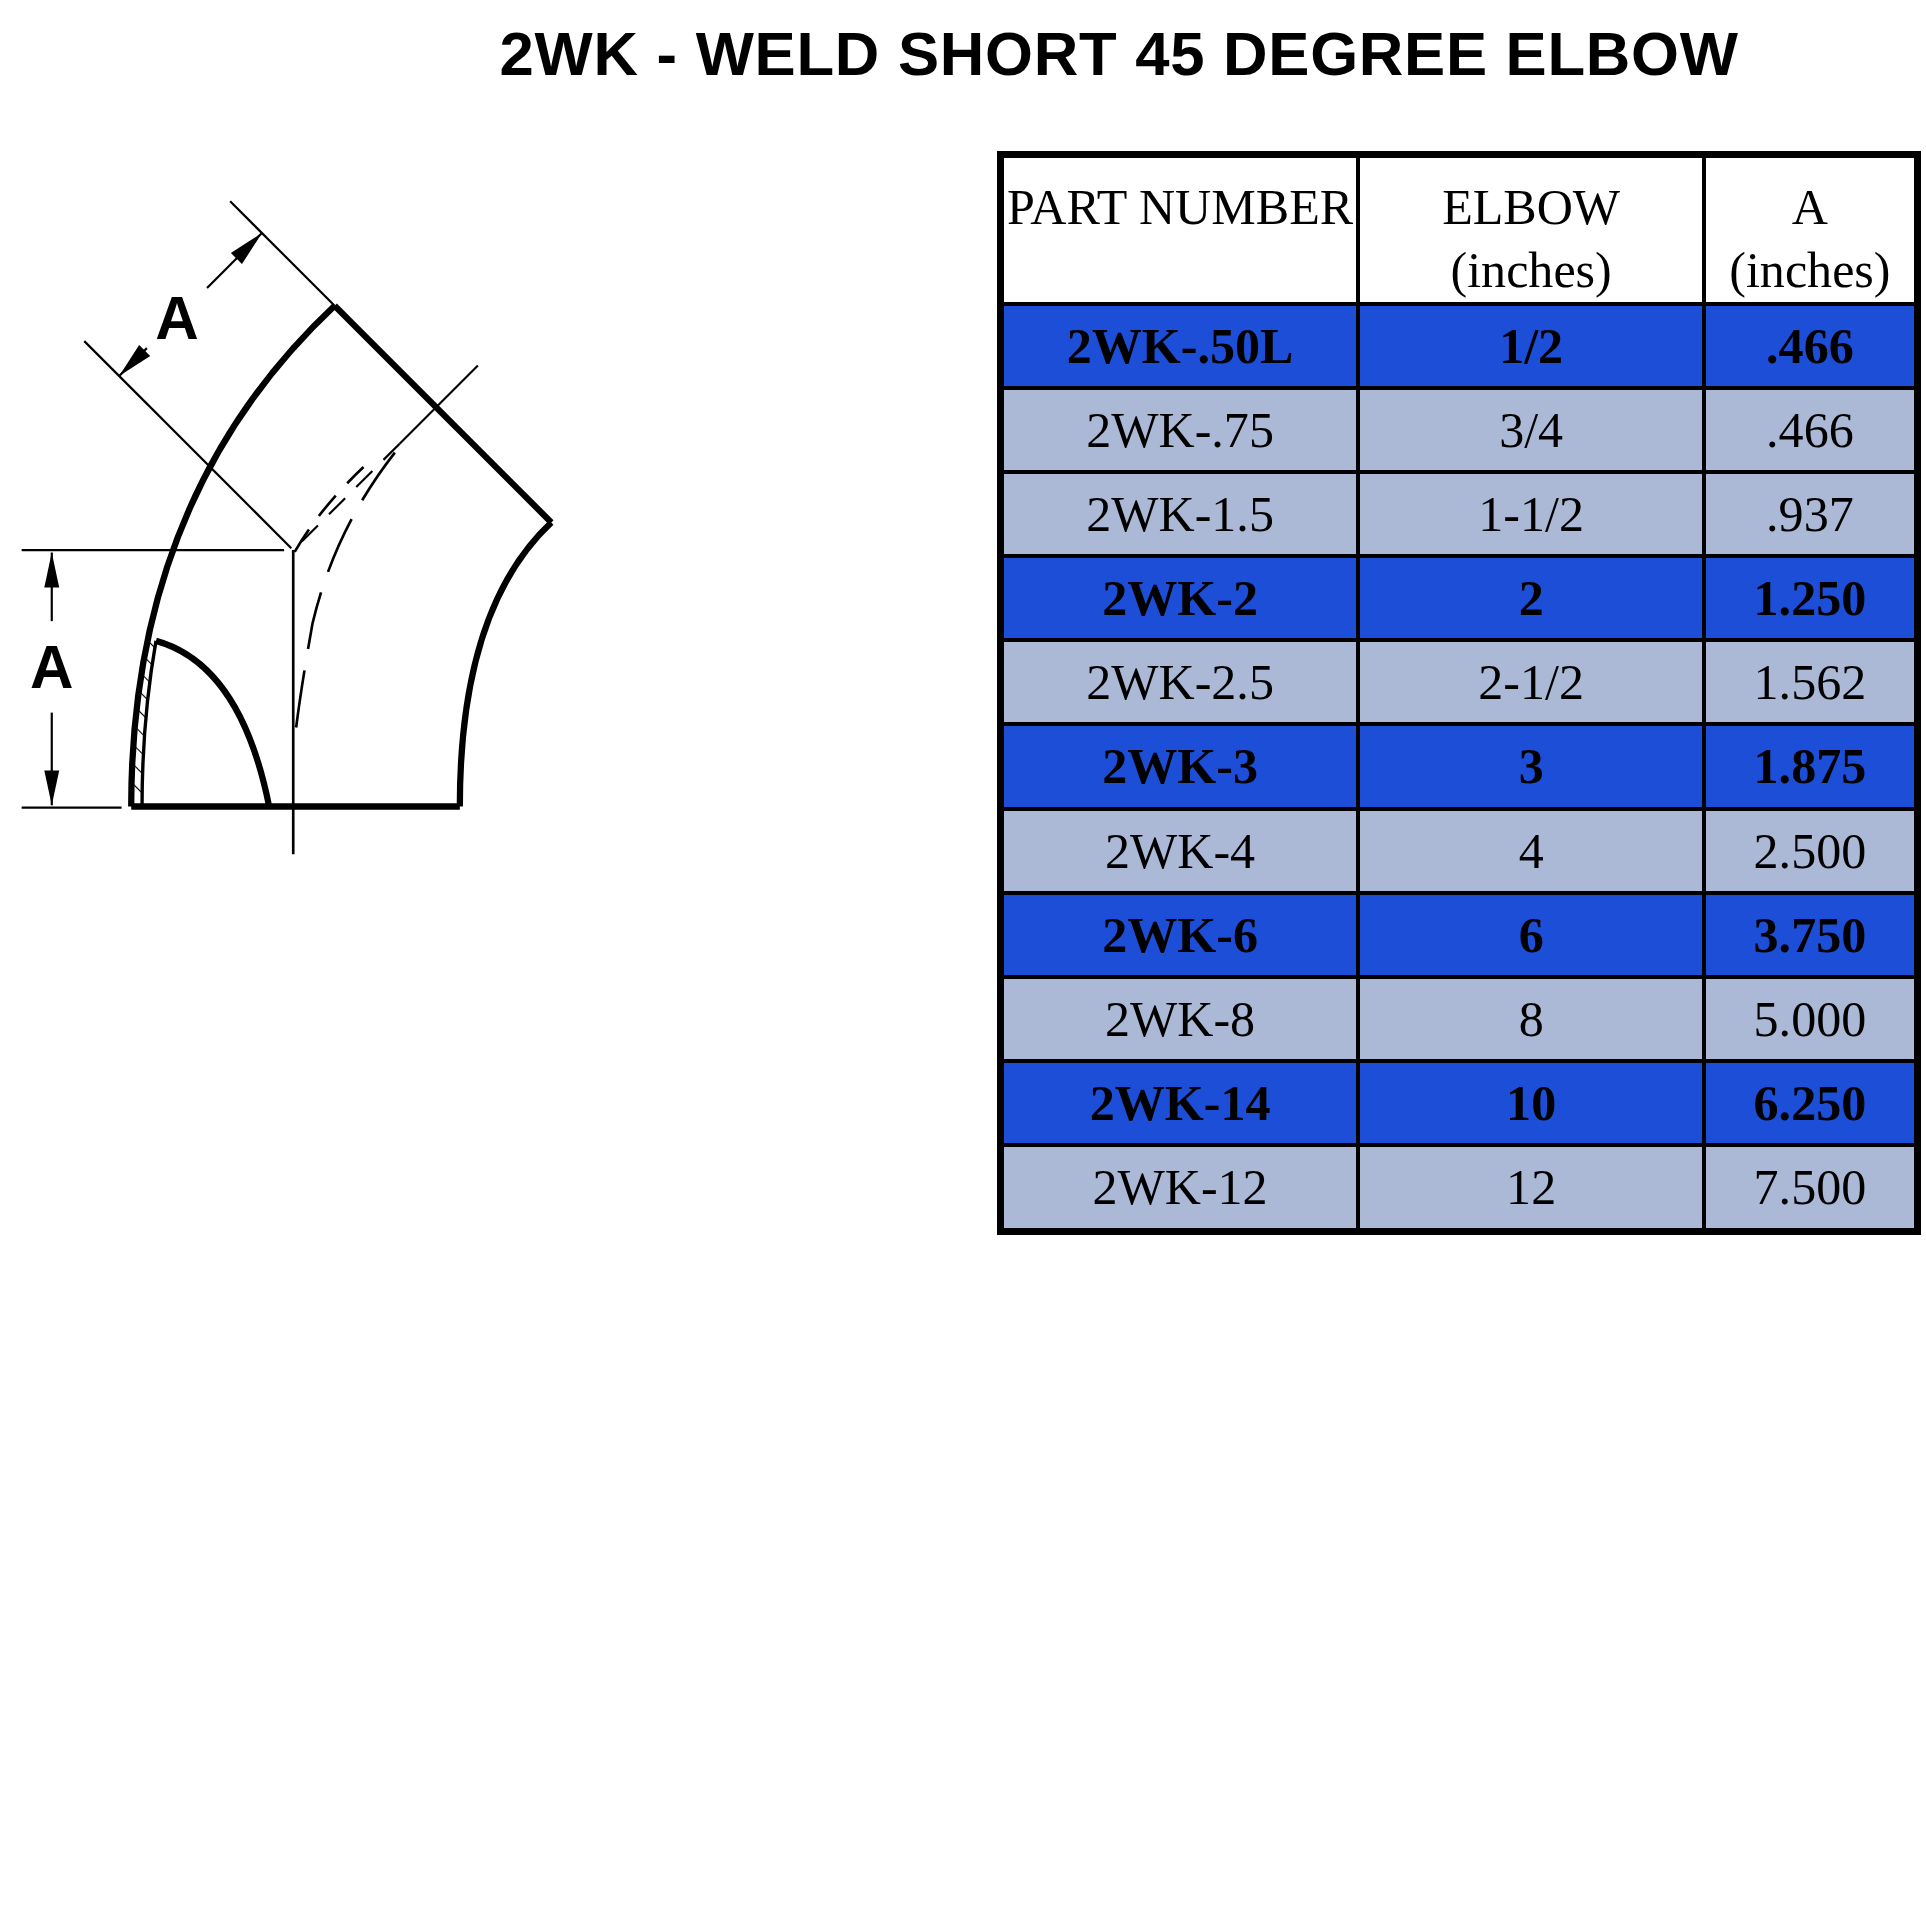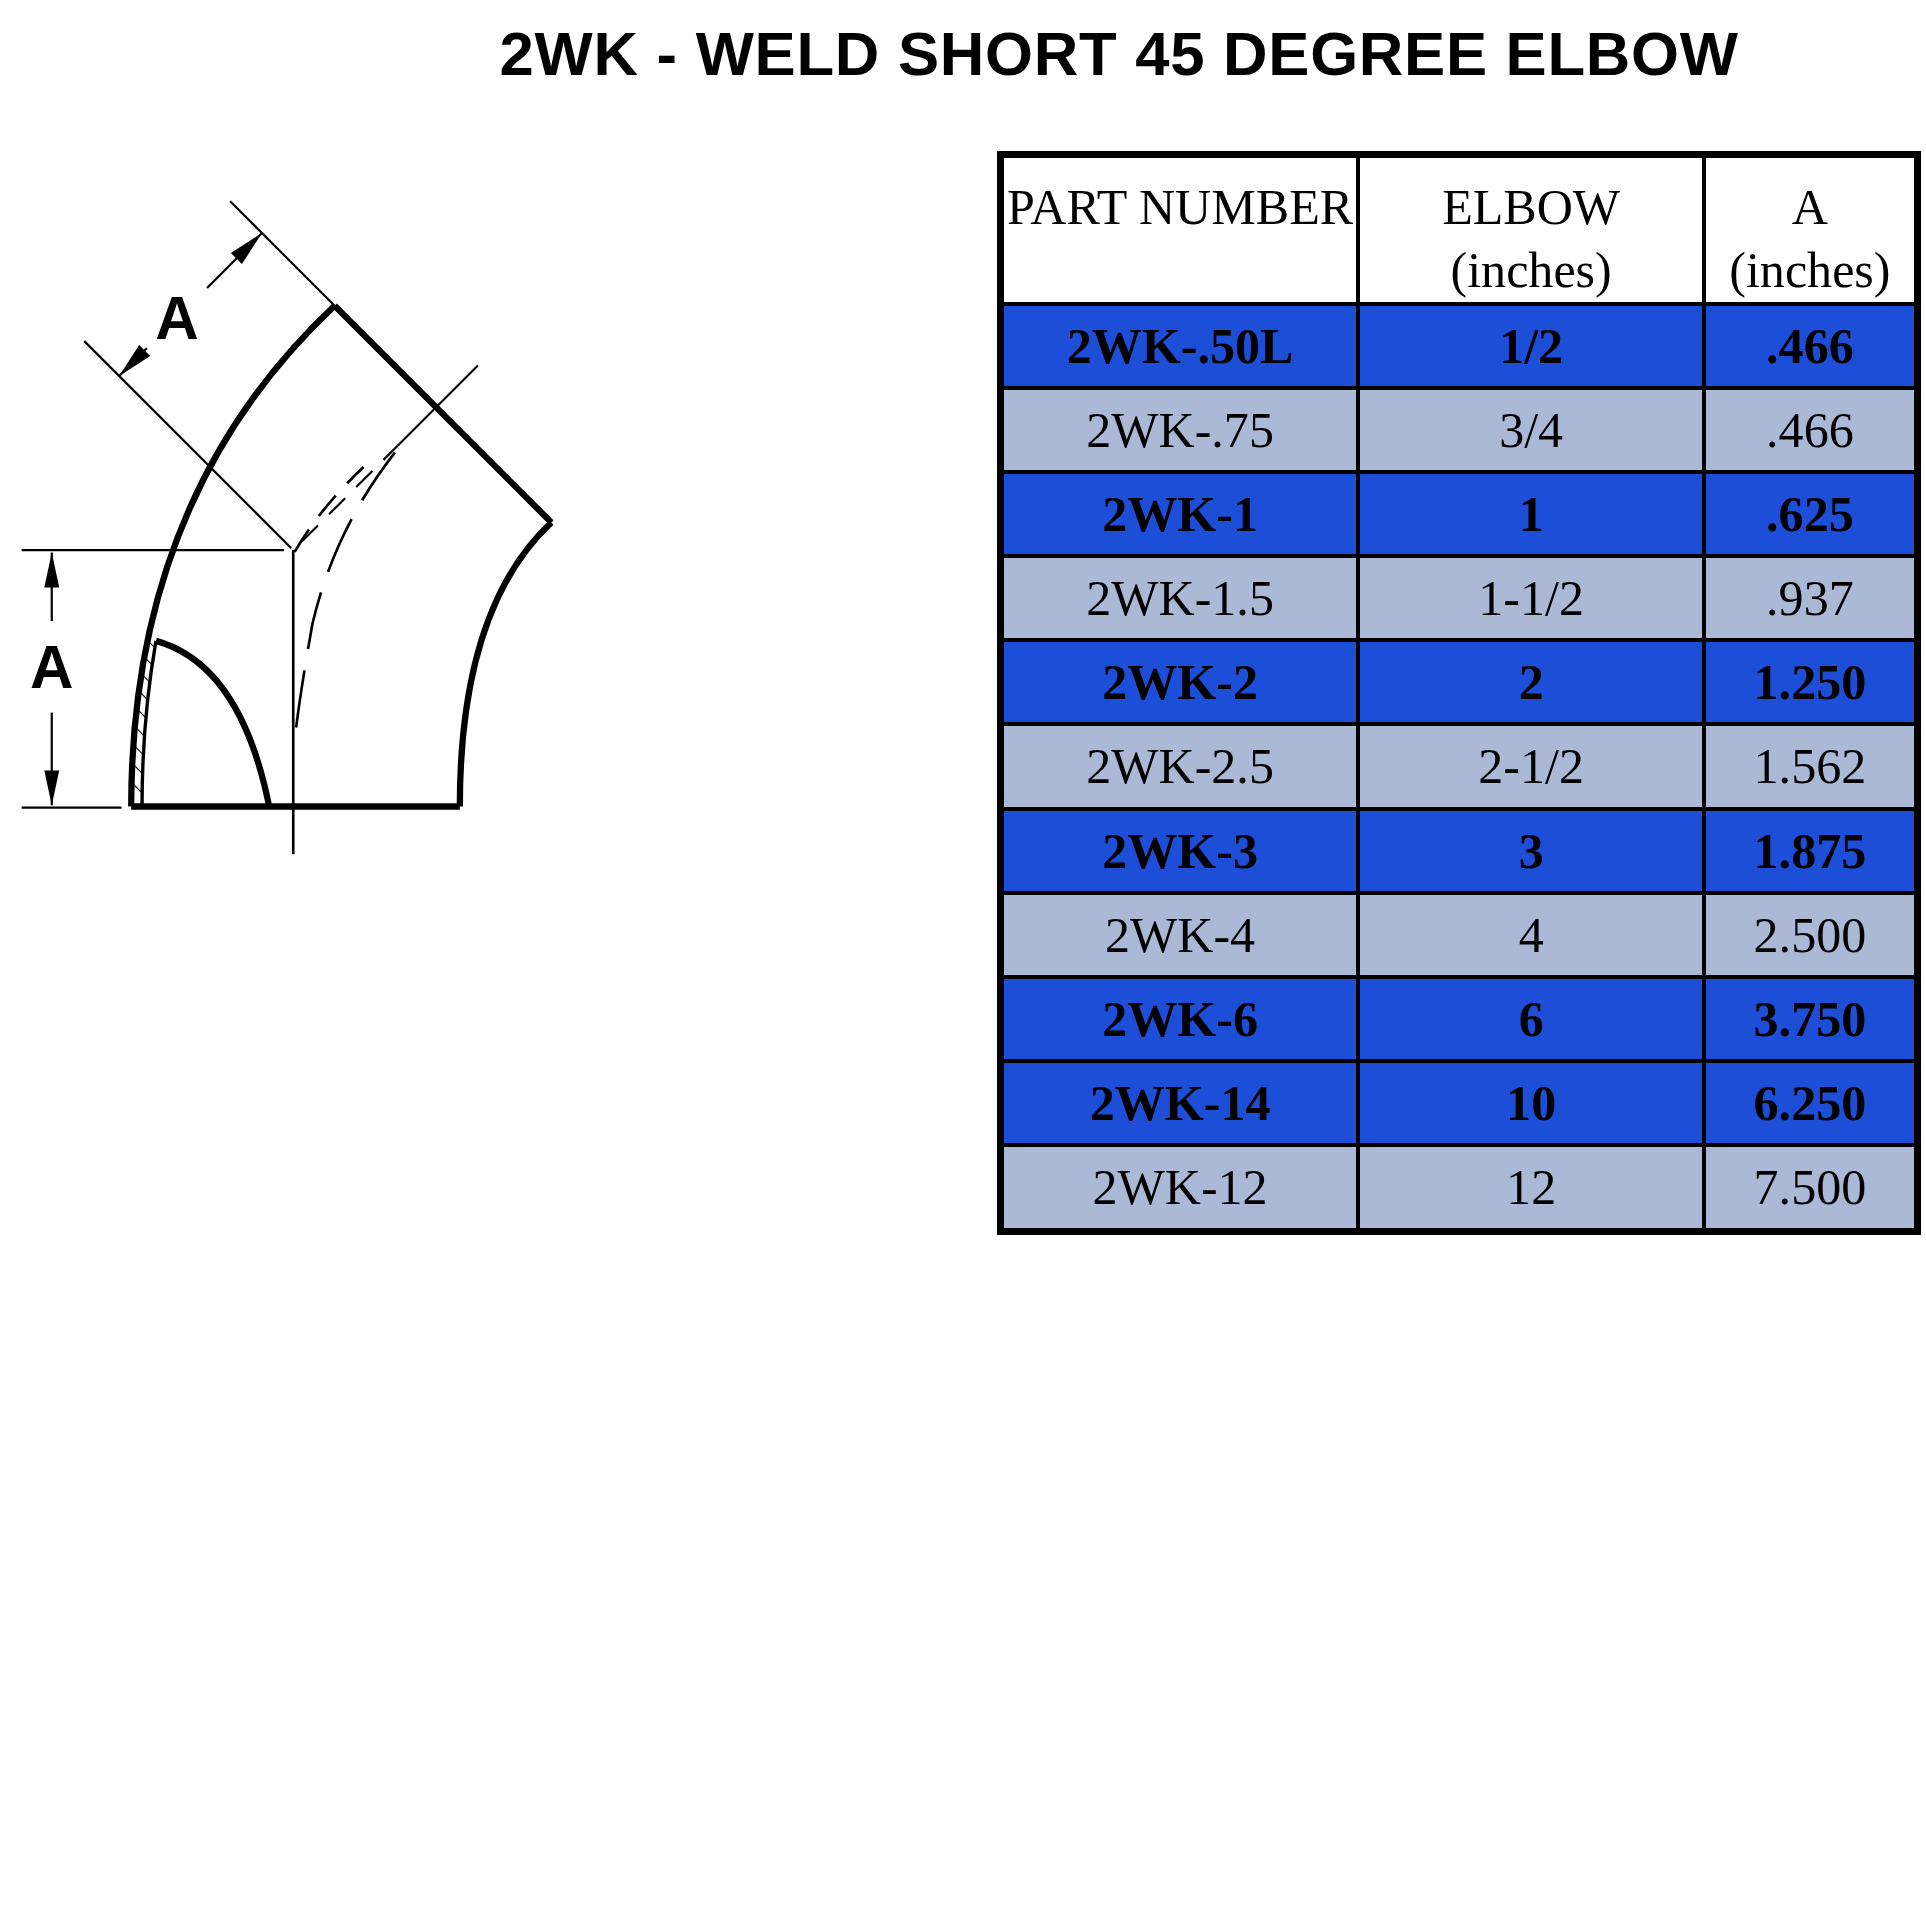--- a/index.html
+++ b/index.html
@@ -91,25 +91,20 @@
       <tr class="plain">
         <td>2WK-.50L</td>
         <td>1/2</td>
         <td>.466</td>
       </tr>
       <tr class="striped">
         <td>2WK-.75</td>
         <td>3/4</td>
         <td>.466</td>
       </tr>
-      <tr class="plain">
-        <td>2WK-1</td>
-        <td>1</td>
-        <td>.625</td>
-      </tr>
       <tr class="striped">
         <td>2WK-1.5</td>
         <td>1-1/2</td>
         <td>.937</td>
       </tr>
       <tr class="plain">
         <td>2WK-2</td>
         <td>2</td>
         <td>1.250</td>
       </tr>
@@ -126,20 +121,25 @@
       <tr class="striped">
         <td>2WK-4</td>
         <td>4</td>
         <td>2.500</td>
       </tr>
       <tr class="plain">
         <td>2WK-6</td>
         <td>6</td>
         <td>3.750</td>
       </tr>
+      <tr class="striped">
+        <td>2WK-8</td>
+        <td>8</td>
+        <td>5.000</td>
+      </tr>
       <tr class="plain">
         <td>2WK-14</td>
         <td>10</td>
         <td>6.250</td>
       </tr>
       <tr class="striped">
         <td>2WK-12</td>
         <td>12</td>
         <td>7.500</td>
       </tr>

